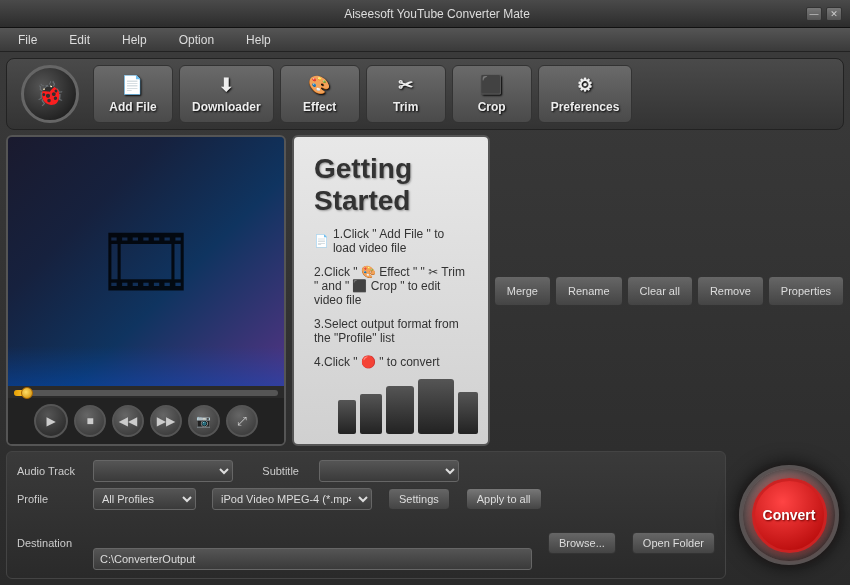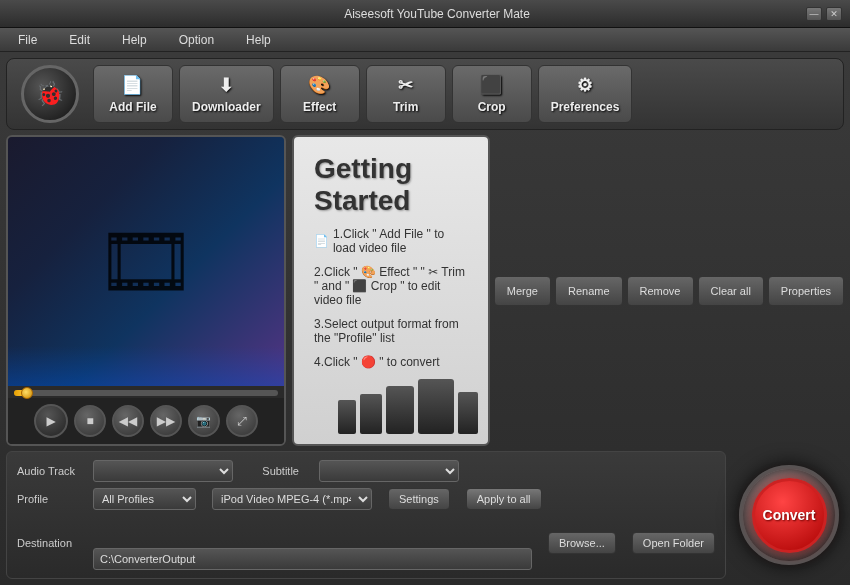--- a/index.html
+++ b/index.html
@@ -513,22 +513,22 @@
           <div class="device" style="width:22px;height:40px;border-radius:2px;"></div>
           <div class="device" style="width:28px;height:48px;border-radius:3px;"></div>
           <div class="device" style="width:36px;height:55px;border-radius:3px;"></div>
           <div class="device" style="width:20px;height:42px;border-radius:2px;"></div>
         </div>
       </div>
 
       <div class="action-bar">
         <button class="action-btn">Merge</button>
         <button class="action-btn">Rename</button>
+        <button class="action-btn danger">Clear all</button>
         <button class="action-btn">Remove</button>
-        <button class="action-btn danger">Clear all</button>
         <button class="action-btn">Properties</button>
       </div>
 
     </div>
   </div>
 
   <div class="bottom-wrapper">
     <div class="bottom-controls-wrap">
       <div class="bottom-controls">
 

